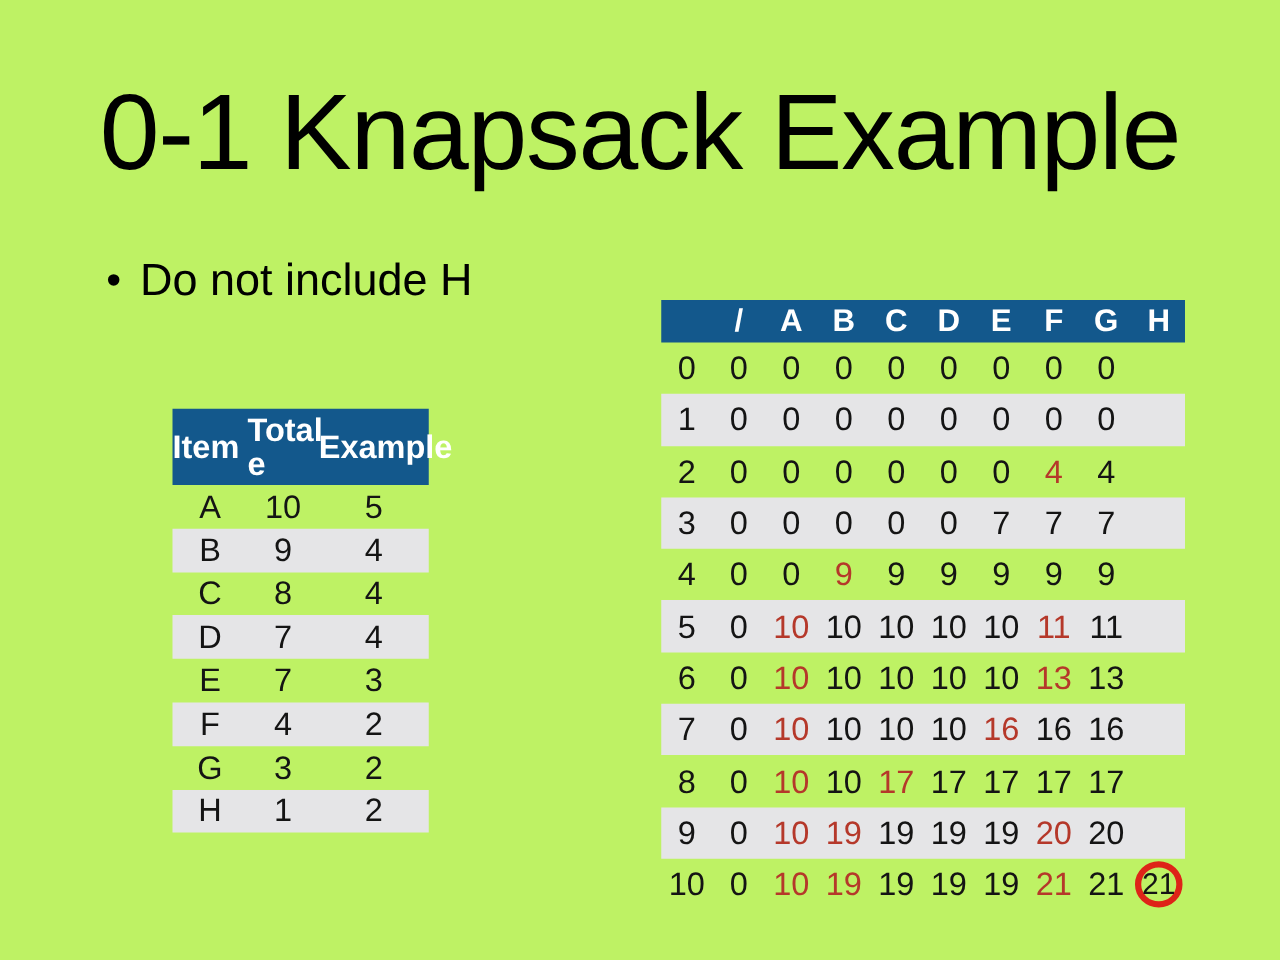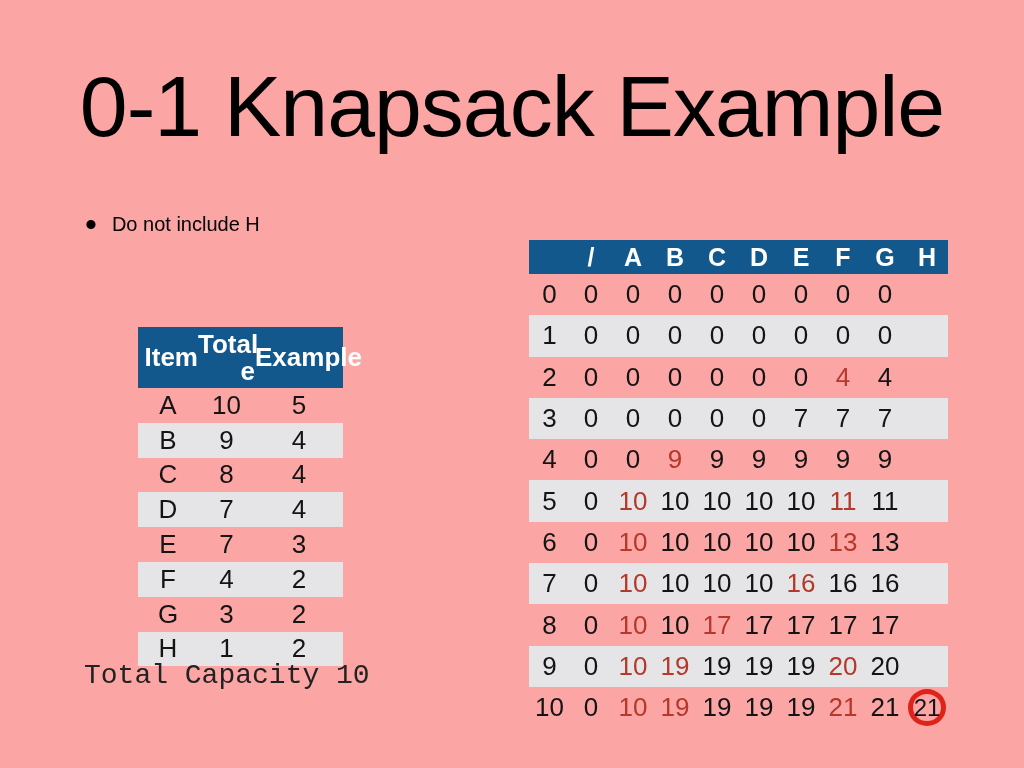--- a/index.html
+++ b/index.html
@@ -1,35 +1,35 @@
 <!DOCTYPE html>
 <html><head>
 <meta charset="utf-8">
 <style>
   html,body{margin:0;padding:0;background:#888;}
   .slide{
-    position:relative;width:1024px;height:768px;background:#fca5a5;
+    position:relative;width:1024px;height:768px;background:#bef264;
     font-family:"Liberation Sans",sans-serif;overflow:hidden;
     --header-bg:#13588C;--alt-row-bg:#E5E5E7;--red-text:#B5382A;--circle-red:#DE2418;--text:#141414;
   }
   .title{
     position:absolute;left:0;top:60px;width:100%;text-align:center;
     font-size:86px;line-height:92px;color:#000;white-space:nowrap;letter-spacing:-1px;
   }
   .bullet-line{position:absolute;left:85px;top:204px;display:flex;align-items:flex-start;}
   .bullet-dot{font-size:34px;line-height:40px;margin-right:15px;color:#000;}
-  .bullet-text{font-size:20px;line-height:40px;color:#000;}
+  .bullet-text{font-size:36px;line-height:40px;color:#000;}
 
   
   .items-table{position:absolute;left:138px;top:327px;width:205px;}
   .itable-header{
     display:grid;grid-template-columns:60px 57px 88px;height:61px;
     background:var(--header-bg);color:#fff;font-weight:bold;font-size:26px;align-items:center;
   }
-  .itable-header .hcell{text-align:right;white-space:pre-line;line-height:27px;}
+  .itable-header .hcell{text-align:left;white-space:pre-line;line-height:27px;}
   .itable-row{
     display:grid;grid-template-columns:60px 57px 88px;height:34.8px;
     align-items:center;font-size:26px;color:var(--text);
   }
   .itable-row.alt{background:var(--alt-row-bg);}
   .itable-cell{text-align:center;}
 
   .total-cap{
     position:absolute;left:84px;top:660px;font-family:"Liberation Mono",monospace;
     font-size:28px;color:#222;white-space:nowrap;
@@ -111,21 +111,20 @@
           <div class="itable-cell">2</div>
         </div>
         <div class="itable-row alt">
           <div class="itable-cell">H</div>
           <div class="itable-cell">1</div>
           <div class="itable-cell">2</div>
         </div>
       </div>
   </div>
 
-  <div class="total-cap">Total Capacity 10</div>
 
   <div class="dp-table">
     <div class="dtable-header">
         <div class="hcell"></div>
         <div class="hcell">/</div>
         <div class="hcell">A</div>
         <div class="hcell">B</div>
         <div class="hcell">C</div>
         <div class="hcell">D</div>
         <div class="hcell">E</div>

